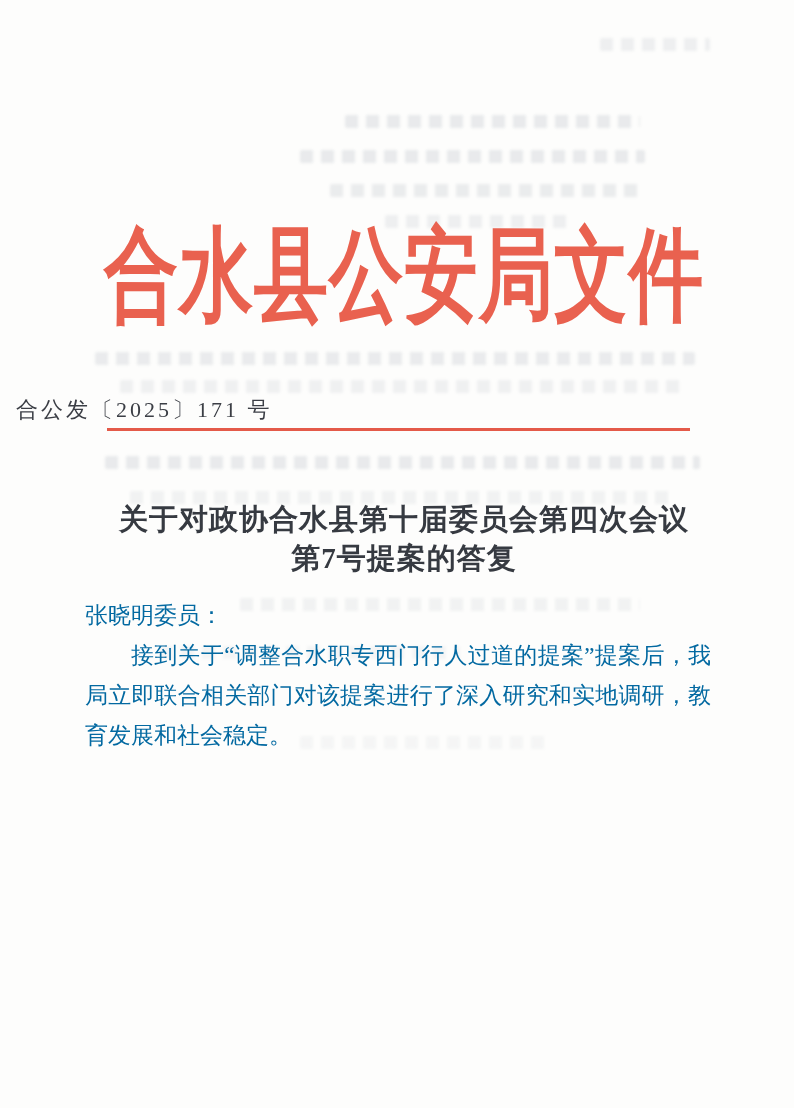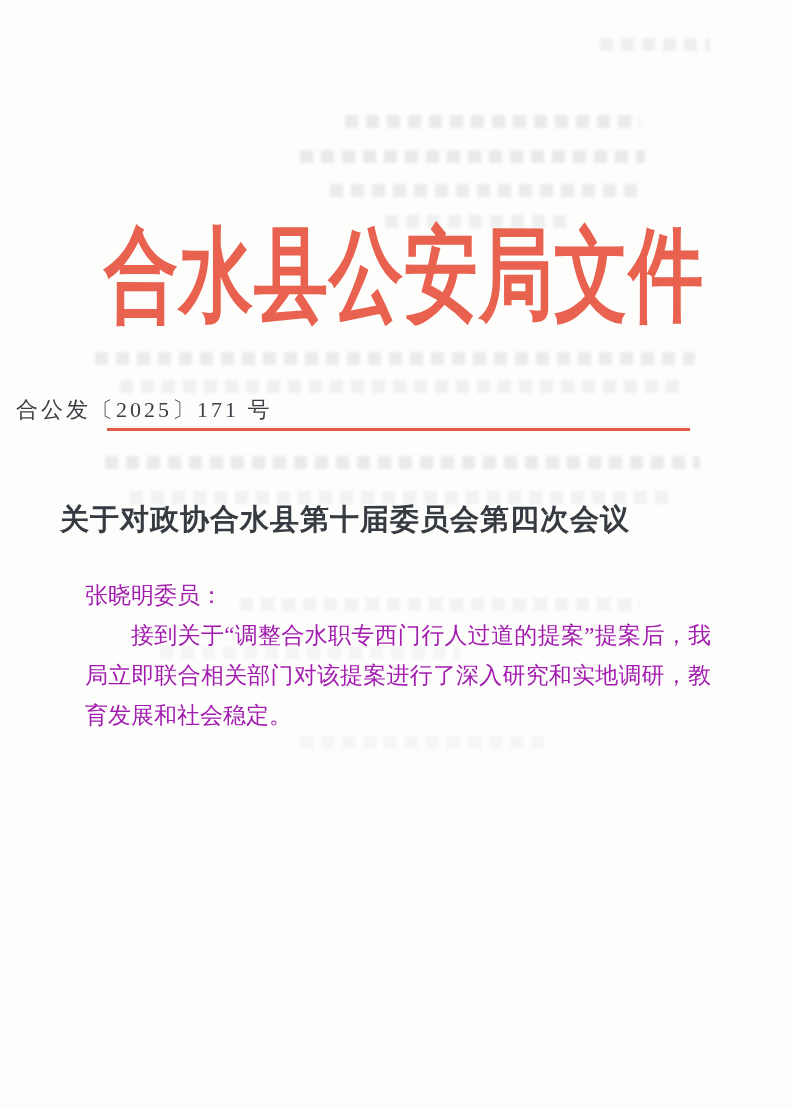--- a/index.html
+++ b/index.html
@@ -62,36 +62,36 @@
     height: 3px;
     background: #e45a49;
     z-index: 1;
   }
   .doc-title {
     position: absolute;
     top: 500px;
     left: 60px;
     right: 60px;
     margin: 0;
-    text-align: left;
+    text-align: center;
     font-size: 29px;
     font-weight: bold;
     color: #363a41;
     line-height: 39px;
     letter-spacing: 1px;
     z-index: 1;
   }
   .body-text {
     position: absolute;
-    top: 576px;
+    top: 596px;
     left: 85px;
     width: 626px;
     font-size: 23px;
     line-height: 40px;
-    color: #a21caf;
+    color: #0369a1;
     text-align: justify;
     text-justify: inter-ideograph;
     z-index: 1;
   }
   .body-text p {
     margin: 0;
   }
   .para-indent {
     text-indent: 2em;
   }
@@ -115,20 +115,21 @@
   <div class="smudge" style="left:300px; top:736px; width:250px; opacity:.12;"></div>
 
   <div class="letterhead">合水县公安局文件</div>
 
   <div class="doc-number">合公发〔2025〕171 号</div>
 
   <div class="divider"></div>
 
   <h1 class="doc-title">
     <span>关于对政协合水县第十届委员会第四次会议</span><br>
+    <span>第7号提案的答复</span>
   </h1>
 
   <div class="body-text">
     <p class="salutation">张晓明委员：</p>
     <p class="para-indent">接到关于“调整合水职专西门行人过道的提案”提案后，我局立即联合相关部门对该提案进行了深入研究和实地调研，教育发展和社会稳定。</p>
   </div>
 
 </div>
 
 </body></html>

